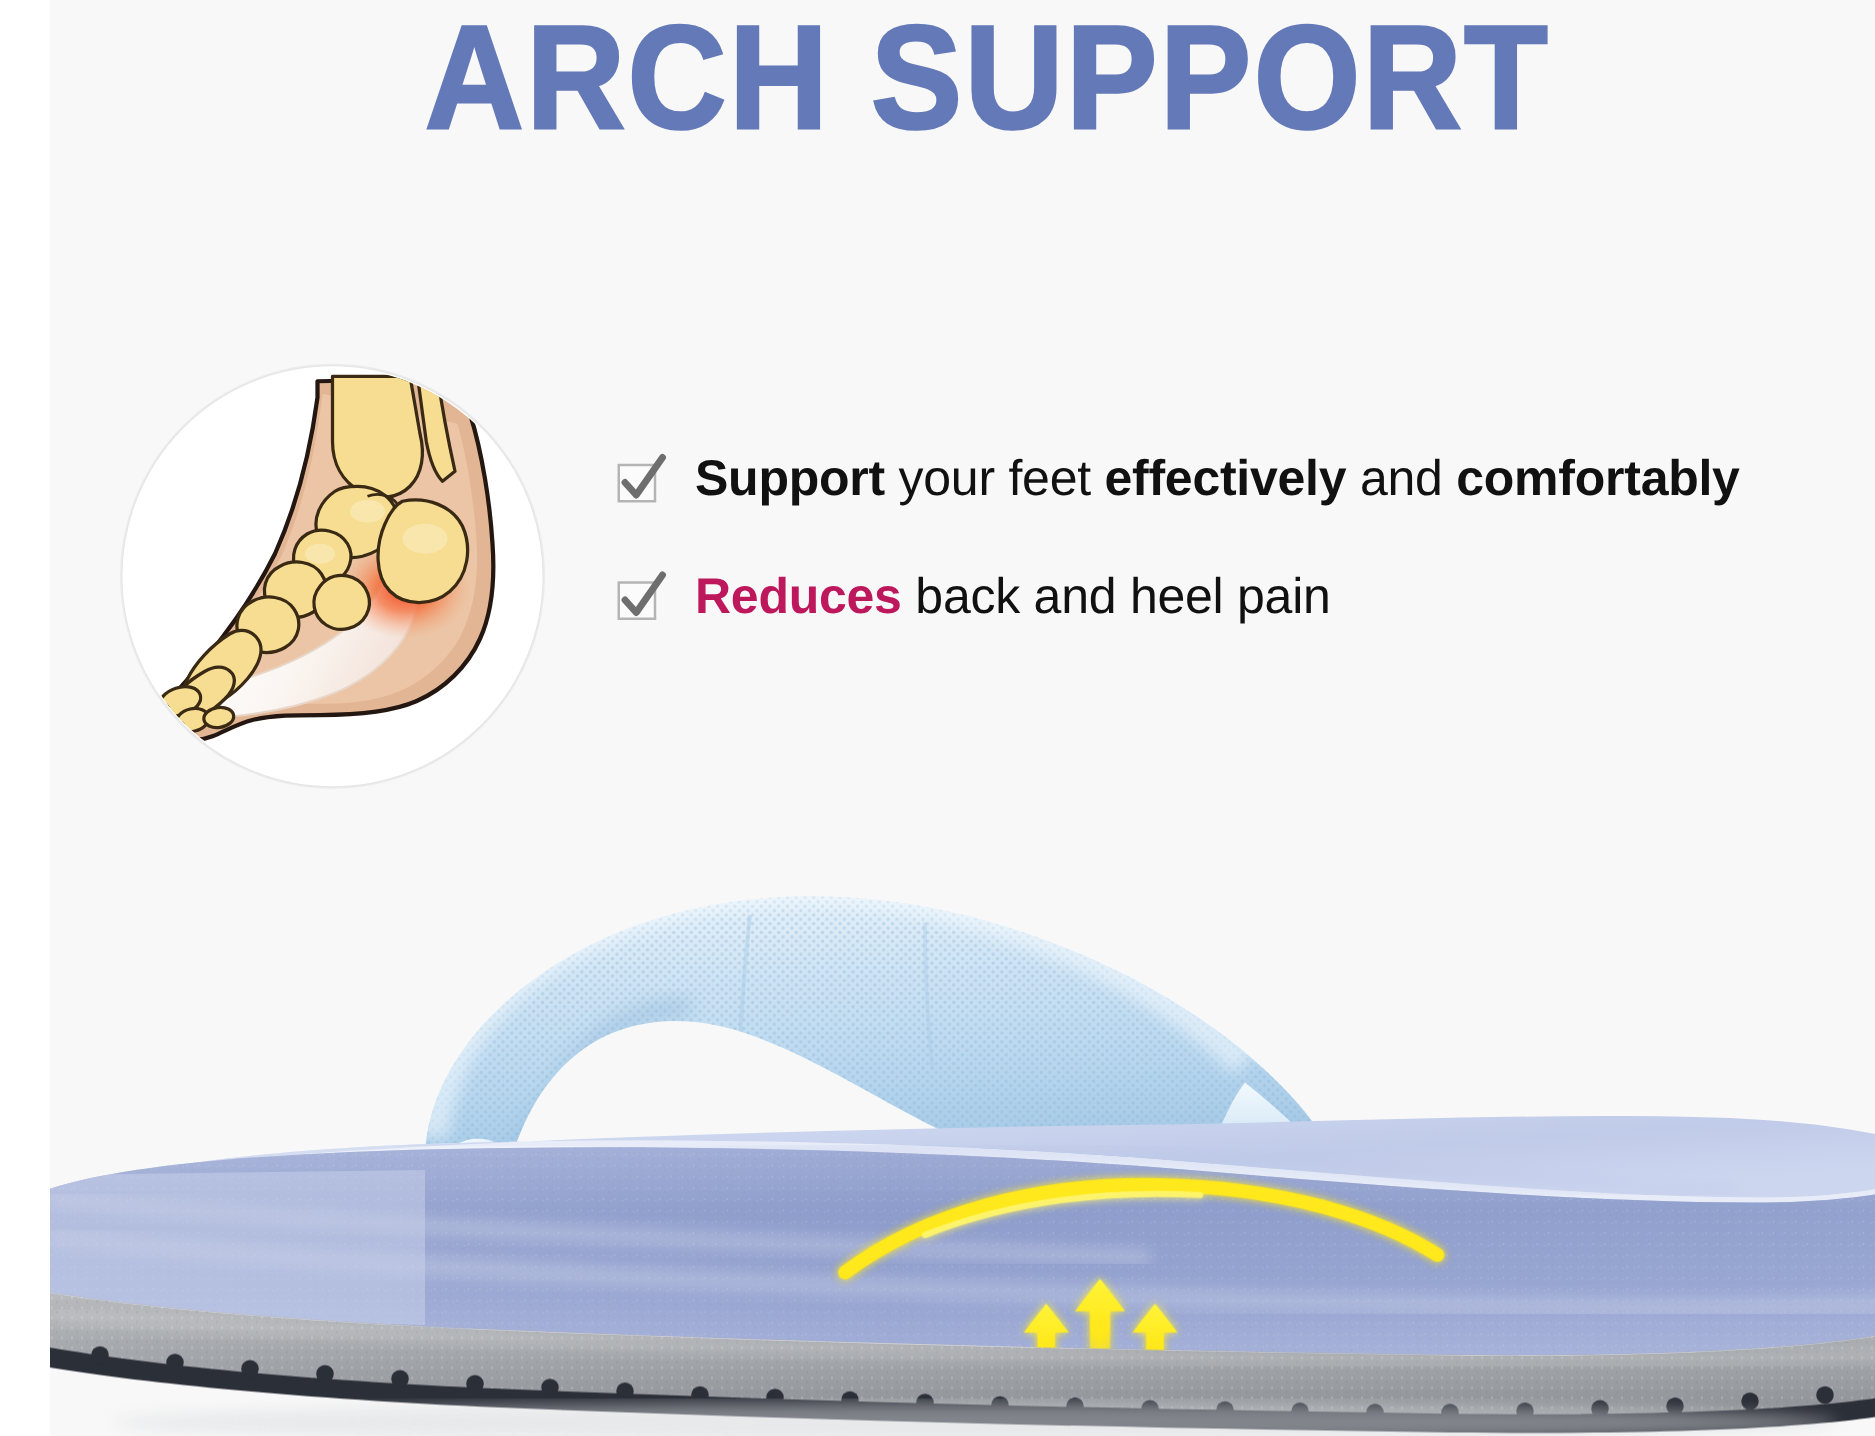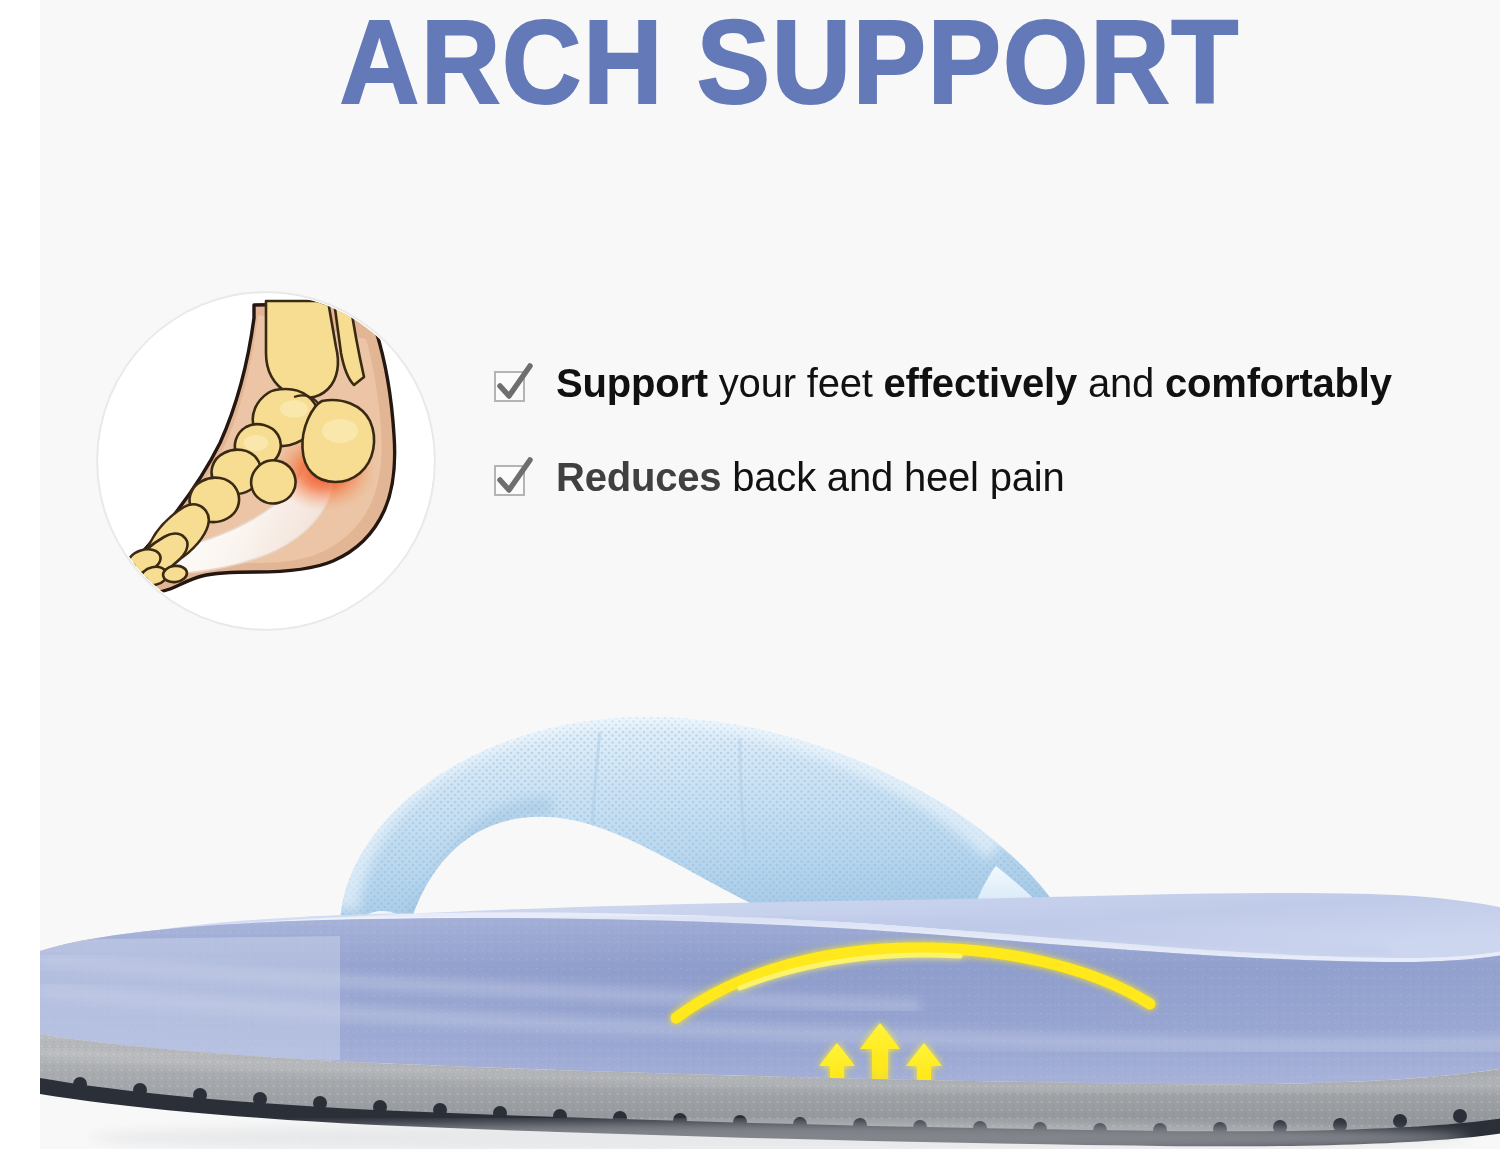--- a/index.html
+++ b/index.html
@@ -121,21 +121,21 @@
   }
   .bullet-text {
     font-size: 40px;
     line-height: 50px;
     color: #111111;
     font-weight: 400;
     white-space: nowrap;
     letter-spacing: -0.2px;
   }
   .bullet-text .b  { font-weight: 700; color: #111111; }
-  .bullet-text .bb { font-weight: 700; color: #404040; }
+  .bullet-text .bb { font-weight: 700; color: #be185d; }
 
   
   #sandal {
     position: absolute;
     left: 0;
     top: 660px;
     width: 1500px;
     height: 489px;
   }
   #sandal svg { display: block; width: 100%; height: 100%; }

